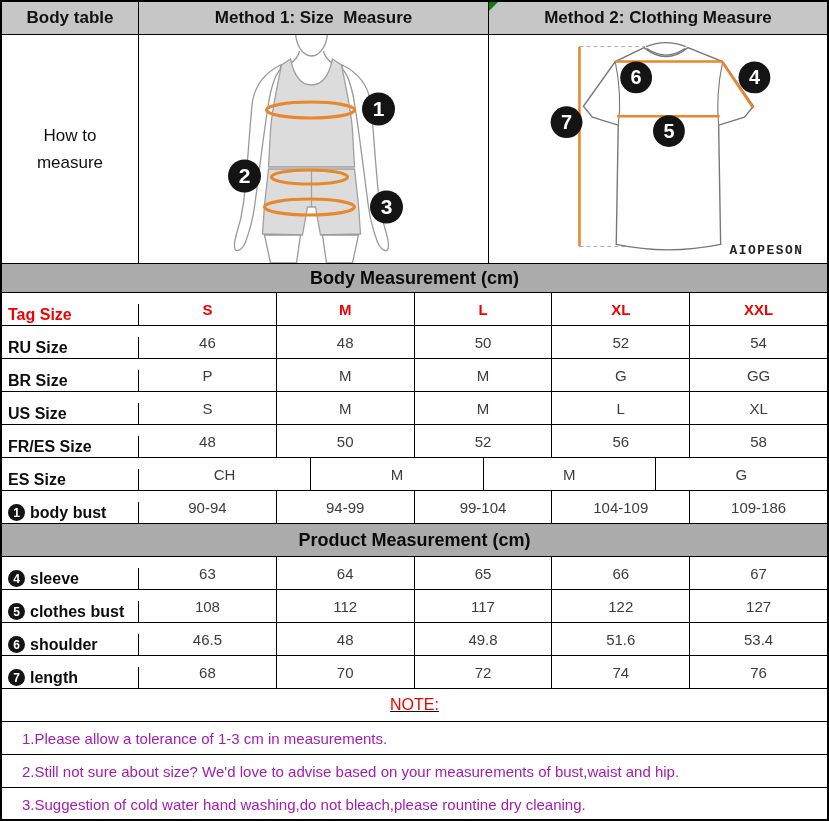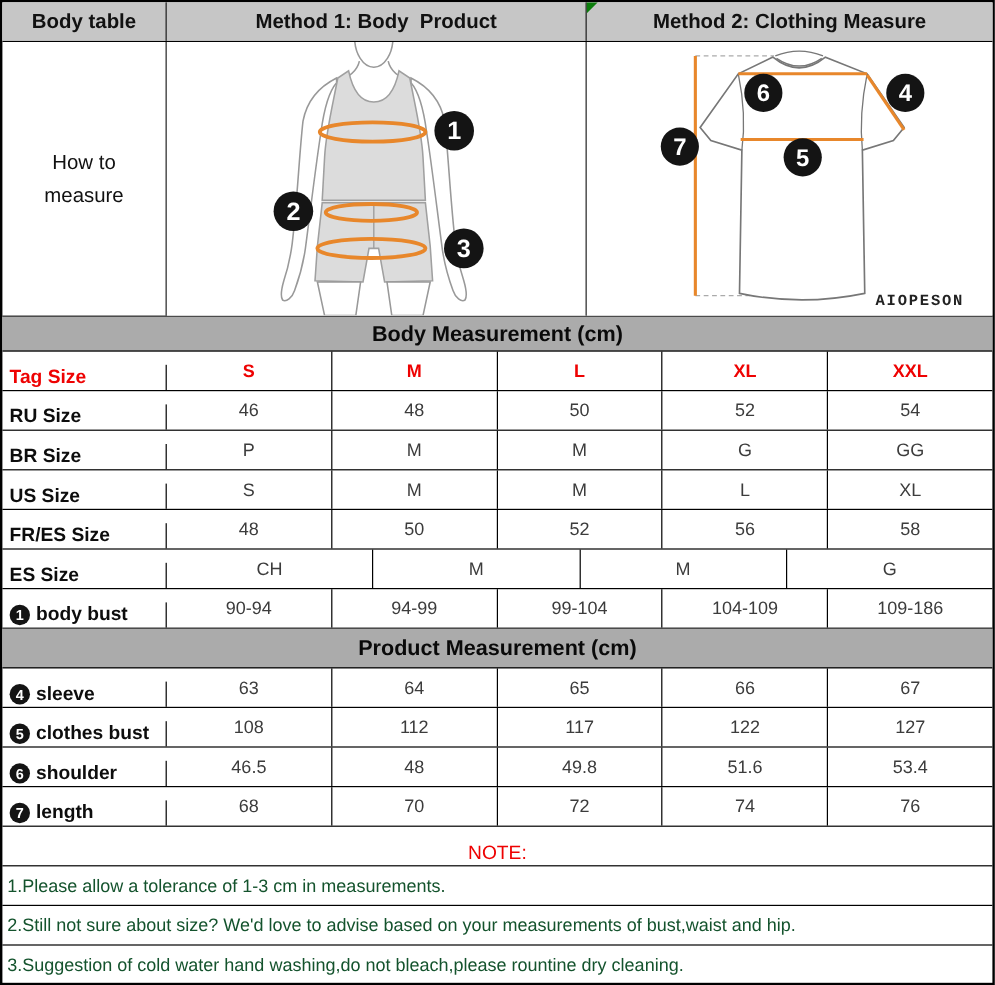--- a/index.html
+++ b/index.html
@@ -37,39 +37,39 @@
   .data-cell { flex: 1 1 0; font-size: 15px; color: #3c3c3c; }
   .tag-label { color: var(--accent_red, #ee0202); }
   .tag-size-cell { flex: 1 1 0; font-weight: bold; font-size: 15px; color: var(--accent_red, #ee0202); }
 
   .badge-sm {
     display: inline-flex; width: 17px; height: 17px; border-radius: 50%;
     background: #141414; color: #fff; font-size: 12px; font-weight: bold;
     align-items: center; justify-content: center; margin-right: 5px; flex: 0 0 17px;
   }
 
-  .r-note-title { height: 33px; align-items: flex-end; justify-content: center; display: flex; }
+  .r-note-title { height: 33px; align-items: center; justify-content: center; display: flex; text-decoration: underline; }
   .note-title { color: var(--accent_red, #ee0202); font-size: 16px; }
   .note-row { display: flex; align-items: center; border-bottom: 1px solid #000; height: 33px; flex: 0 0 auto; }
   .note-row:last-child { border-bottom: none; flex: 1 1 auto; }
-  .note-text { font-size: 15px; color: #14532d; padding-left: 4px; }
+  .note-text { font-size: 15px; color: #a21caf; padding-left: 20px; }
 
   .green-corner {
     position: absolute; left: 487px; top: 0; width: 0; height: 0;
     border-top: 9px solid #0b7d0b; border-right: 9px solid transparent;
   }
 </style>
 </head>
 <body>
 
 <div class="sheet">
 
   <div class="row r-top">
     <div class="cell c-label">Body table</div>
-    <div class="cell c-m1">Method 1: Body  Product</div>
+    <div class="cell c-m1">Method 1: Size  Measure</div>
     <div class="cell c-m2">Method 2: Clothing Measure</div>
   </div>
   <div class="green-corner"></div>
 
   <div class="row r-diagram">
     <div class="cell c-label how-to">How to measure</div>
 
     <div class="cell c-m1 diagram-cell">
       <svg viewBox="0 0 348 228">
 

